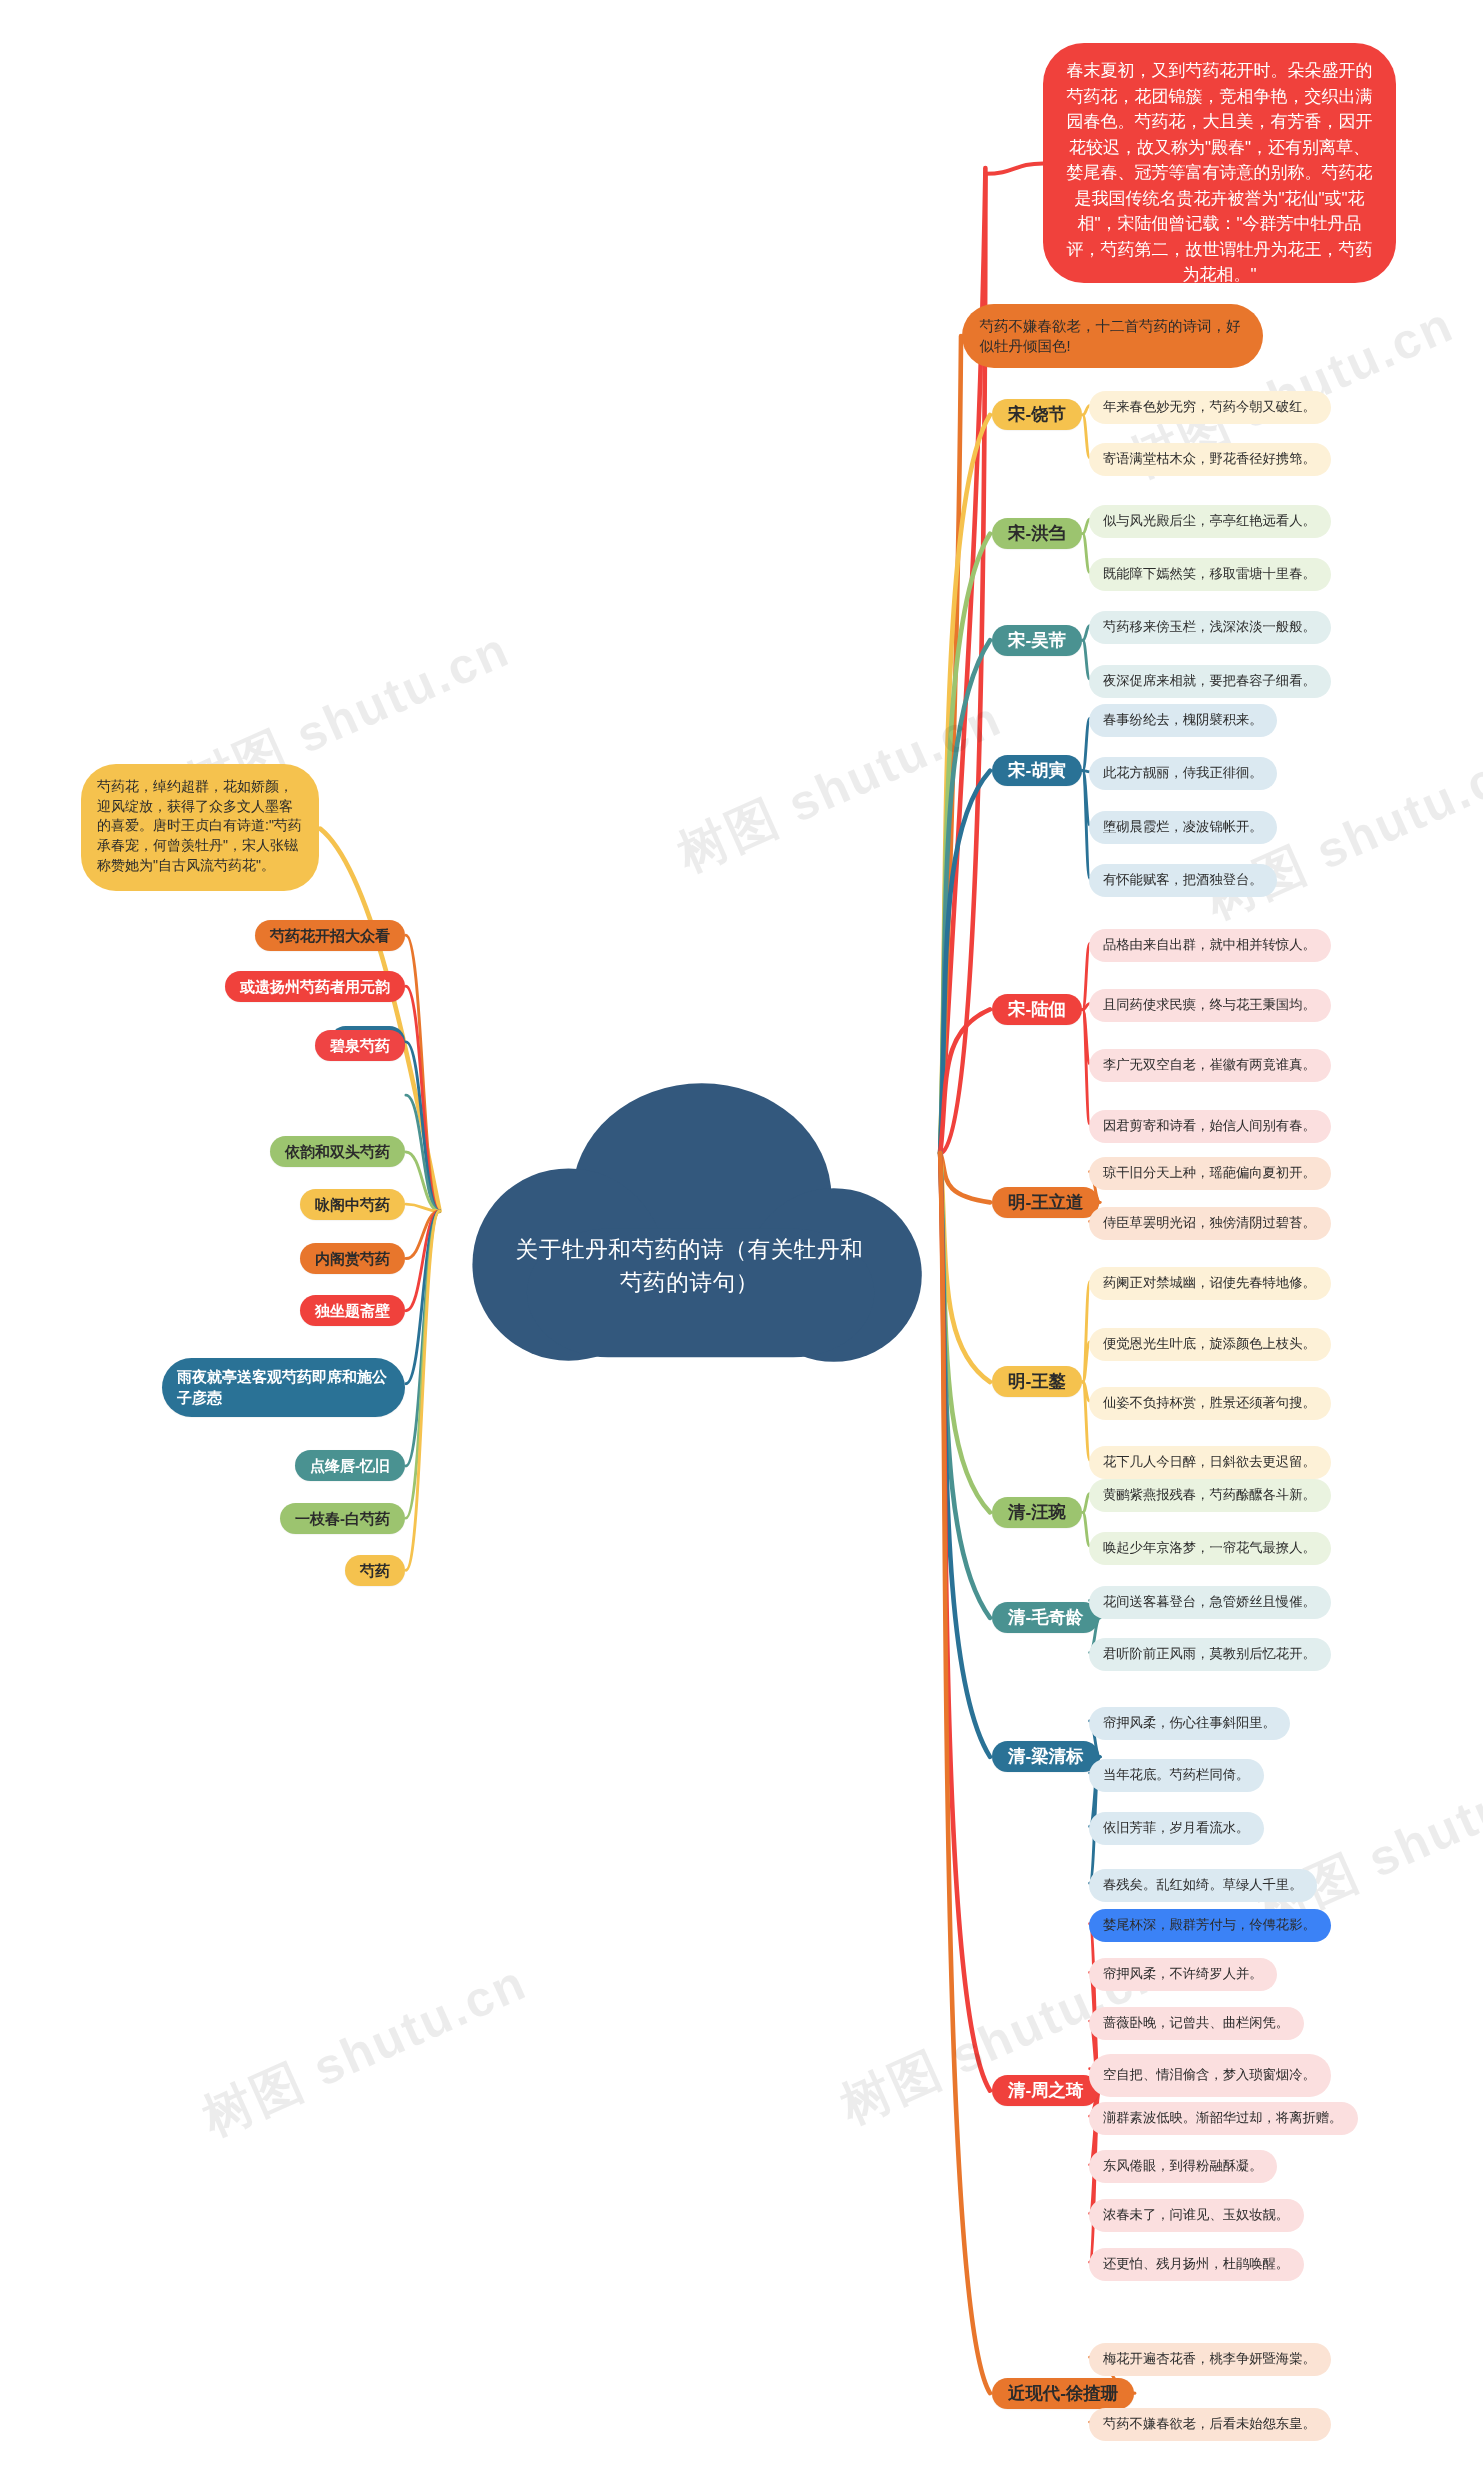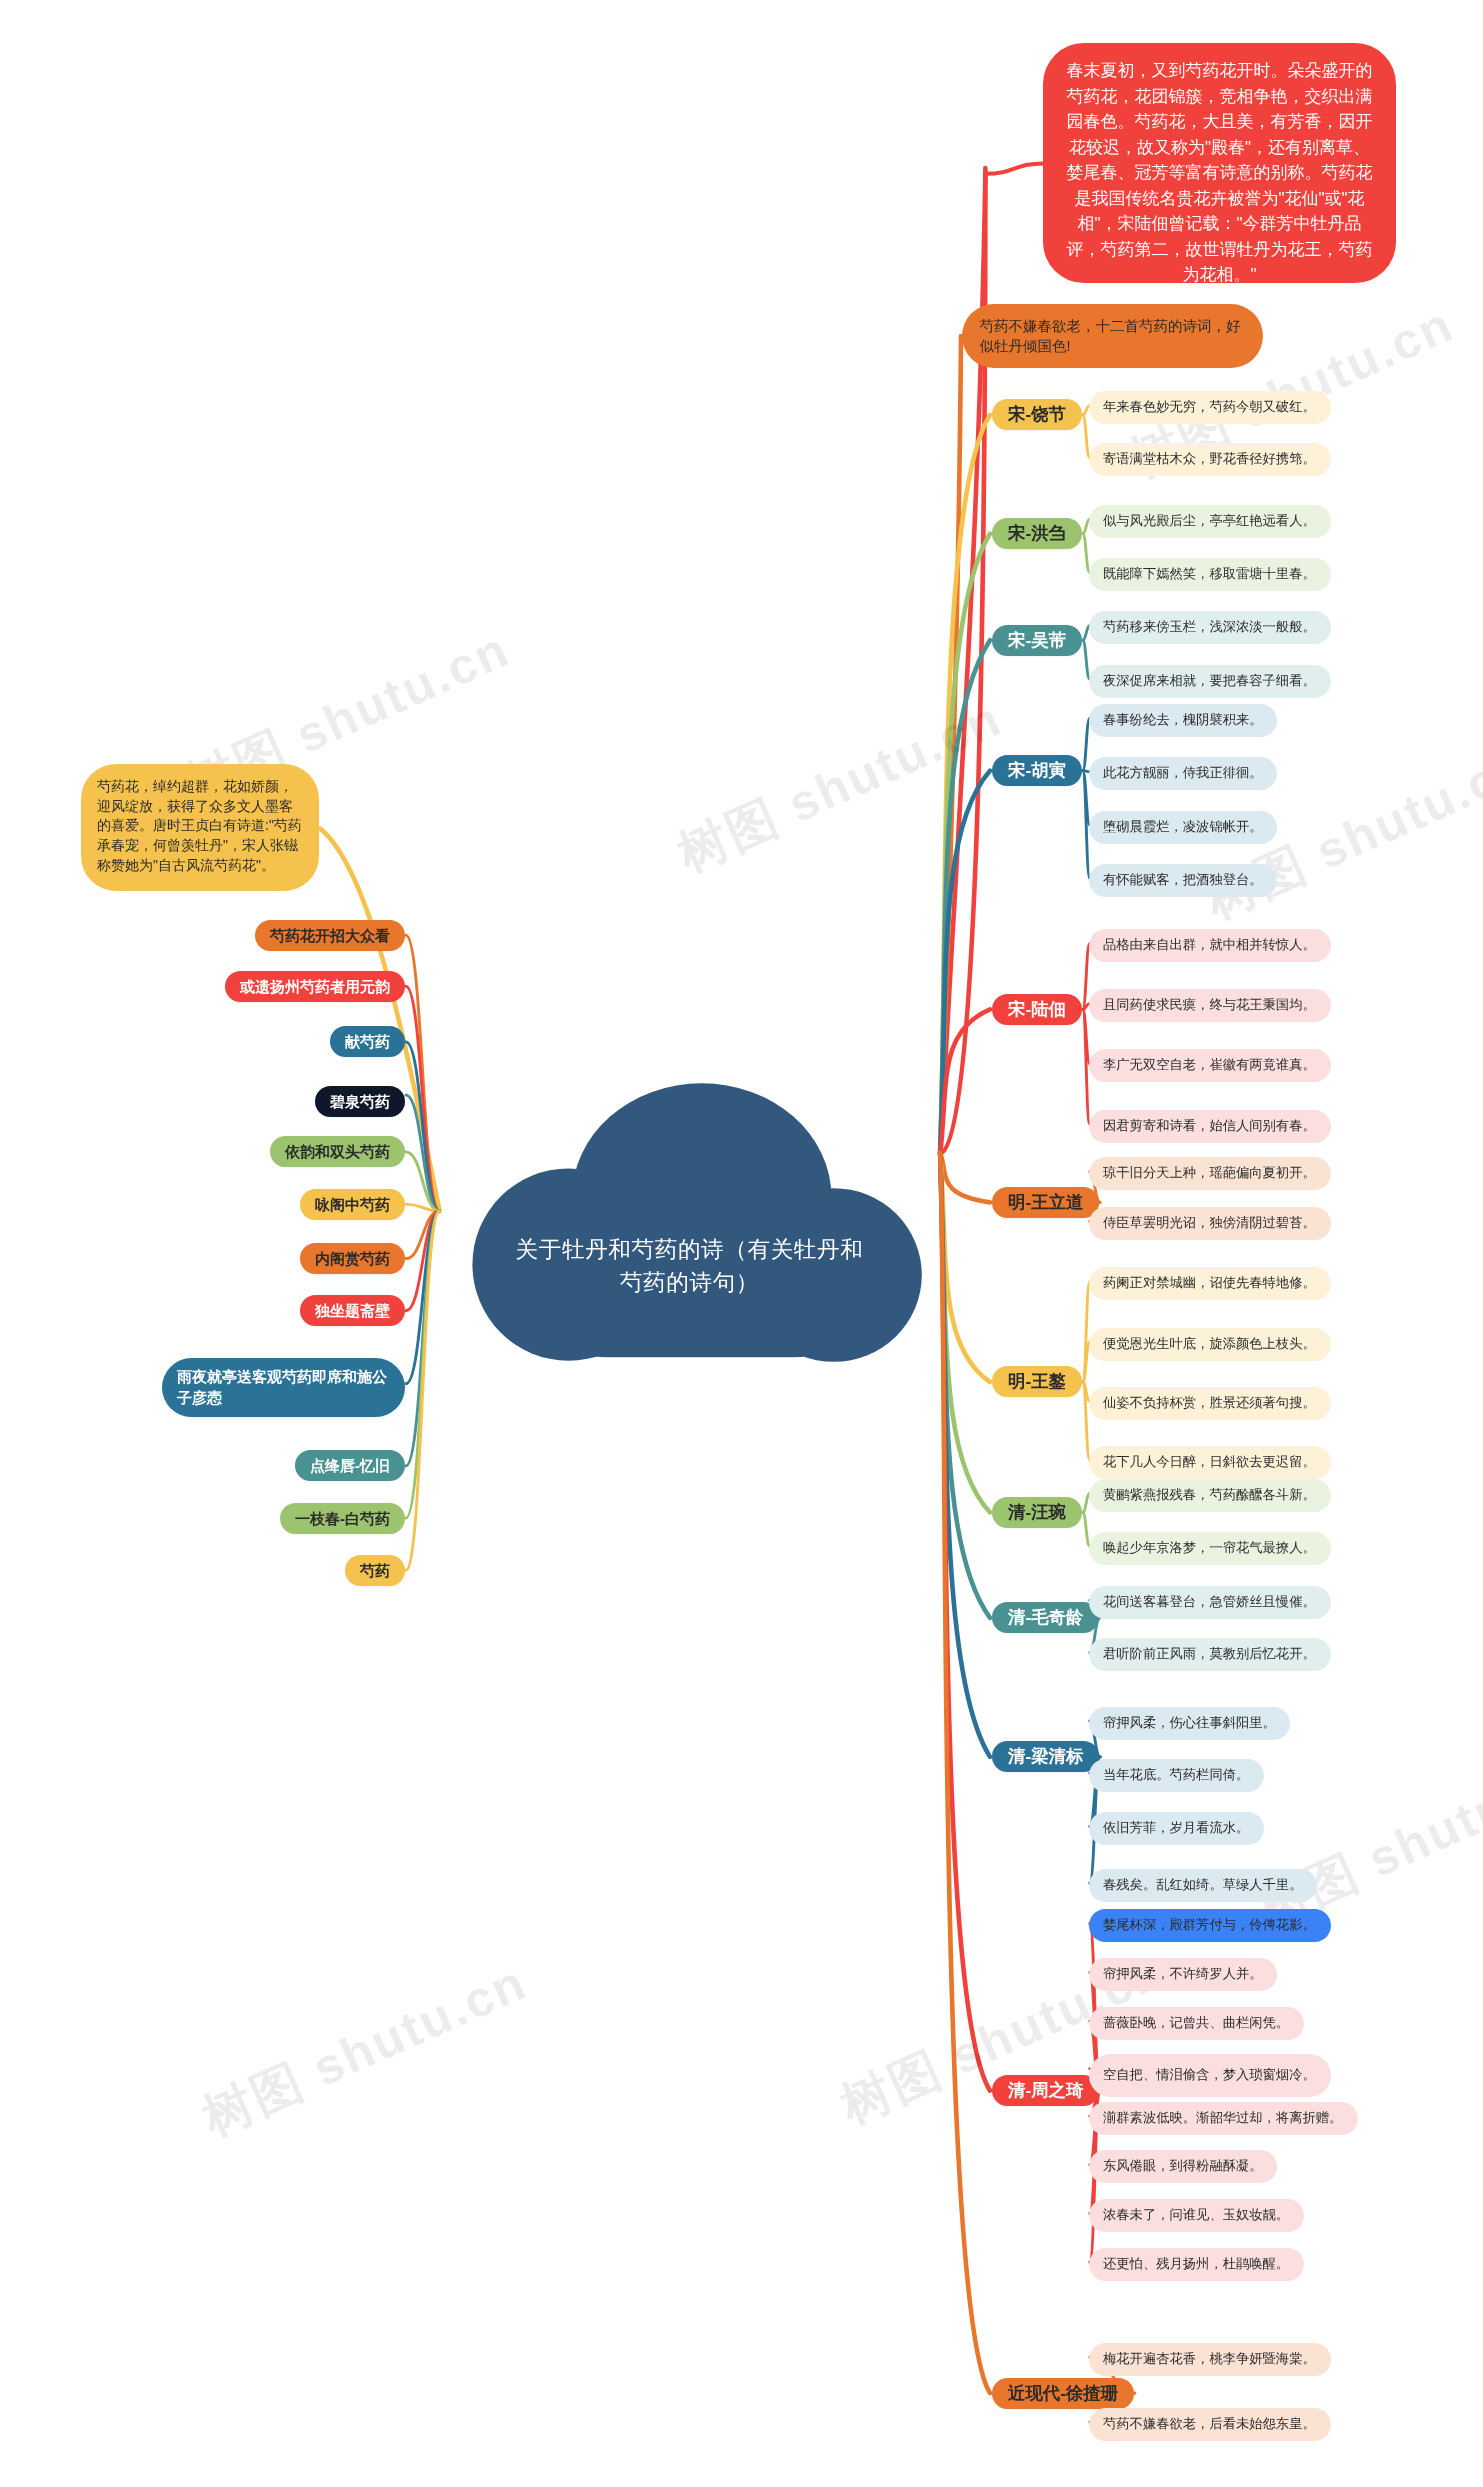--- a/index.html
+++ b/index.html
@@ -296,21 +296,21 @@
       </div>
       <div class="node topic" style="left: 255px; top: 920px; background: rgb(232, 118, 44); color: rgb(43, 43, 43); font-size: 15px; padding: 0px 15px; border-radius: 579px; height: 31px;">
         <span>芍药花开招大众看</span>
       </div>
       <div class="node topic" style="left: 225px; top: 971px; background: rgb(240, 65, 60); color: rgb(255, 255, 255); font-size: 15px; padding: 0px 15px; border-radius: 579px; height: 31px;">
         <span>或遗扬州芍药者用元韵</span>
       </div>
       <div class="node topic" style="left: 330px; top: 1026px; background: rgb(42, 114, 150); color: rgb(255, 255, 255); font-size: 15px; padding: 0px 15px; border-radius: 579px; height: 31px; text-align: center;">
         <span>献芍药</span>
       </div>
-      <div class="node topic" style="left: 315px; top: 1086px; background: #0f172a; color: rgb(255, 255, 255); font-size: 15px; padding: 0px 15px; border-radius: 579px; height: 31px; text-align: center;">
+      <div class="node topic" style="left: 315px; top: 1030px; background: #ef4444; color: rgb(255, 255, 255); font-size: 15px; padding: 0px 15px; border-radius: 579px; height: 31px; text-align: center;">
         <span>碧泉芍药</span>
       </div>
       <div class="node topic" style="left: 270px; top: 1136px; background: rgb(156, 196, 111); color: rgb(43, 43, 43); font-size: 15px; padding: 0px 15px; border-radius: 579px; height: 31px;">
         <span>依韵和双头芍药</span>
       </div>
       <div class="node topic" style="left: 300px; top: 1189px; background: rgb(245, 194, 78); color: rgb(43, 43, 43); font-size: 15px; padding: 0px 15px; border-radius: 579px; height: 31px;">
         <span>咏阁中芍药</span>
       </div>
       <div class="node topic" style="left: 300px; top: 1243px; background: rgb(232, 118, 44); color: rgb(43, 43, 43); font-size: 15px; padding: 0px 15px; border-radius: 579px; height: 31px;">
         <span>内阁赏芍药</span>

